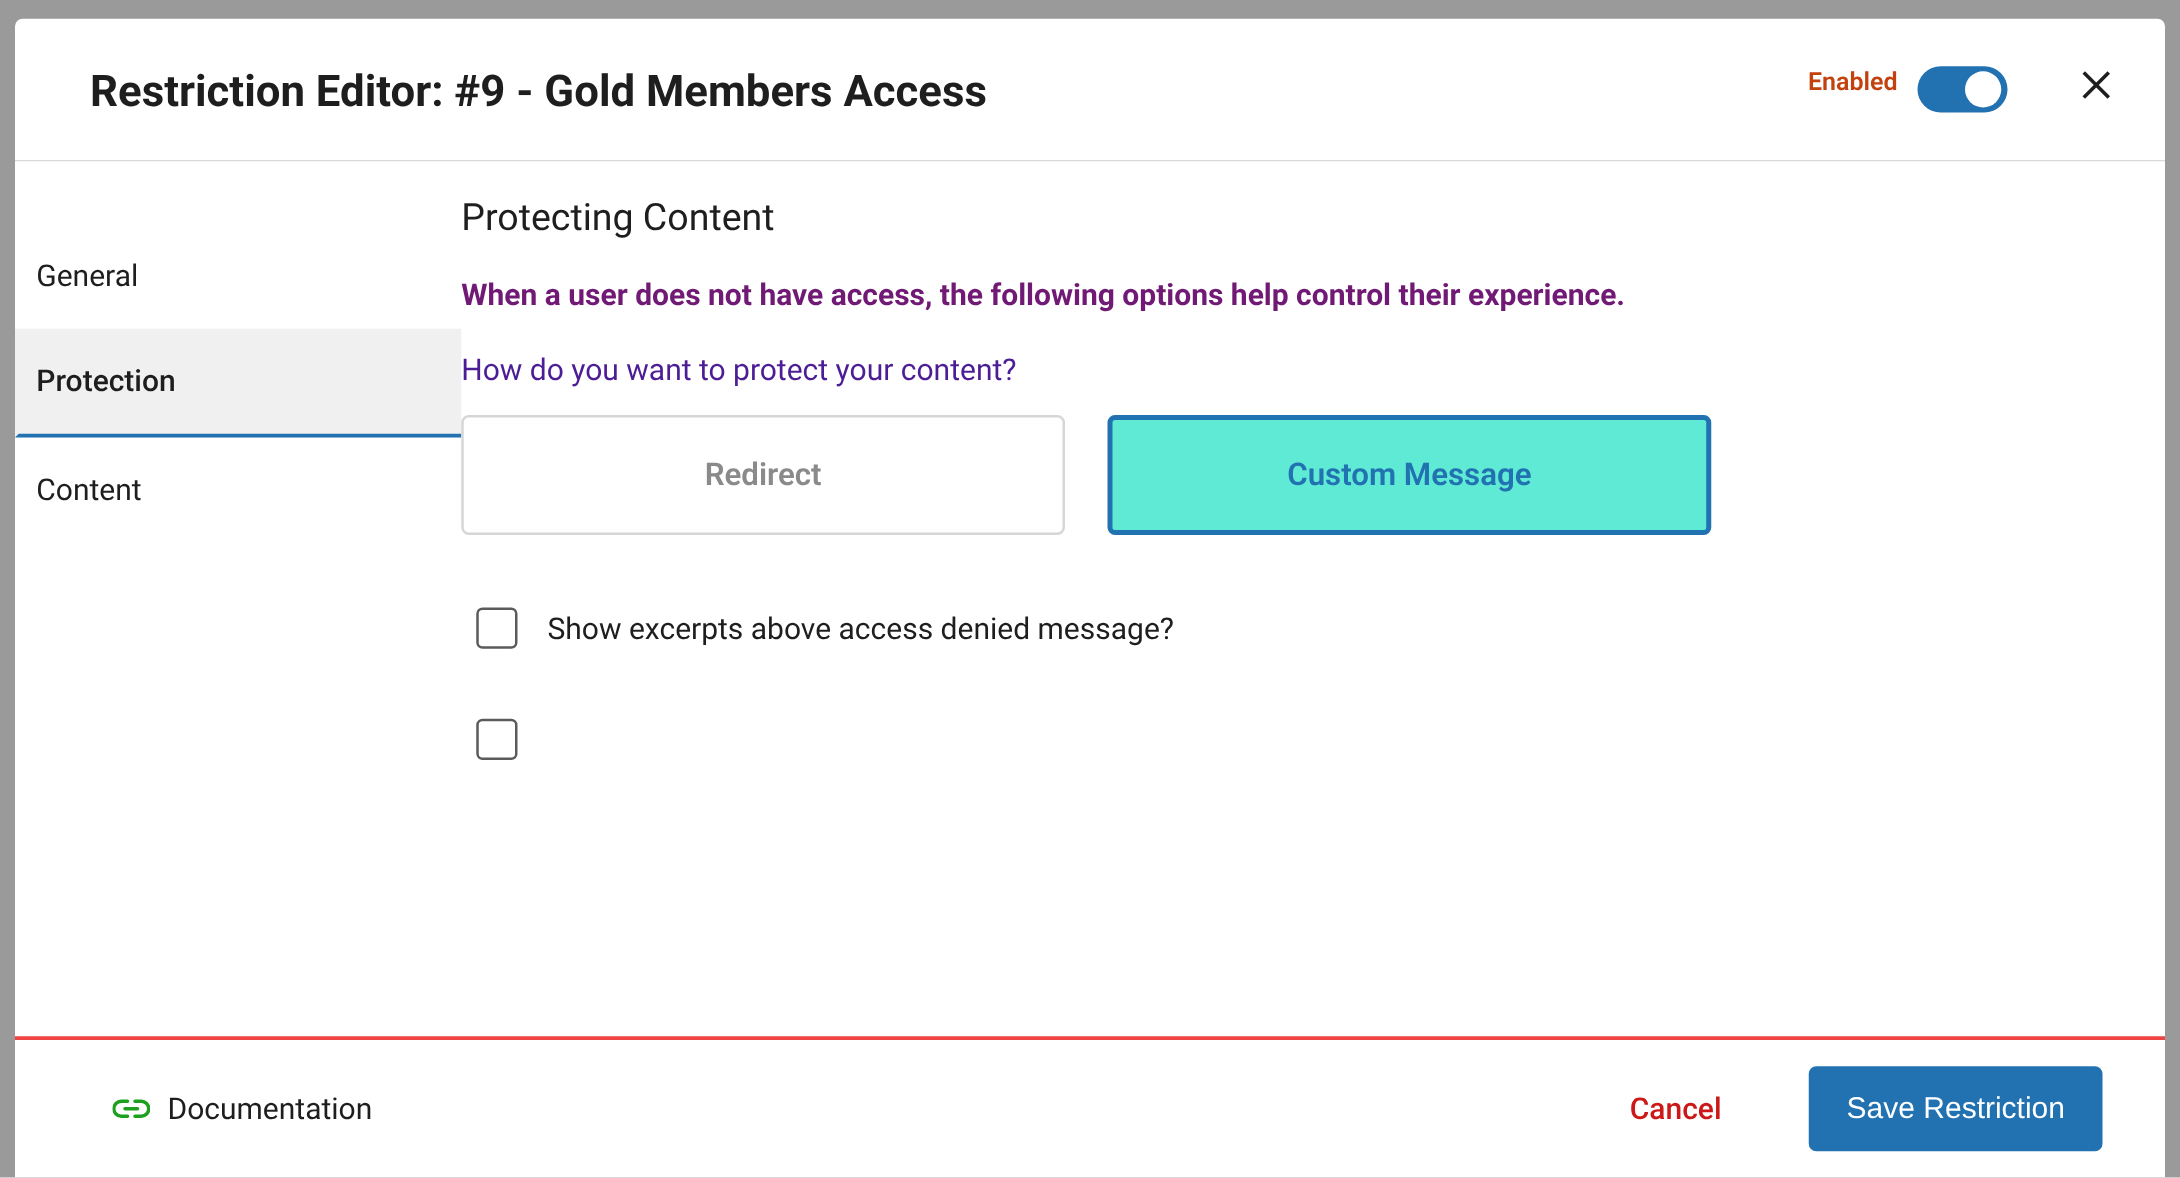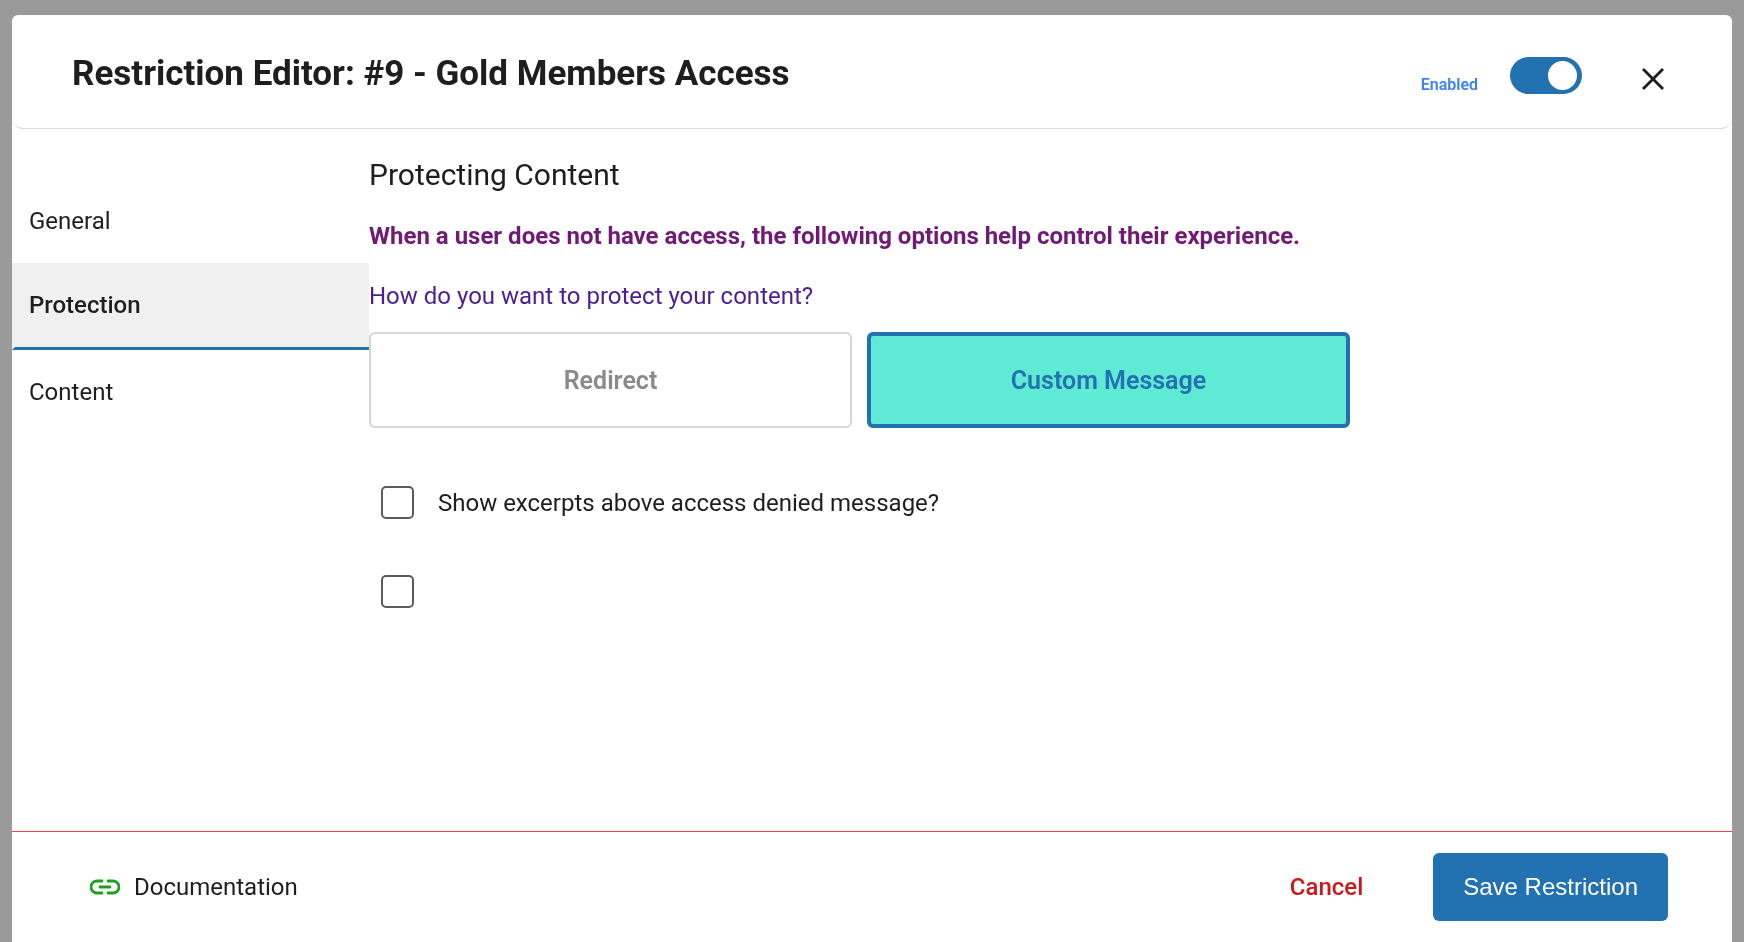--- a/index.html
+++ b/index.html
@@ -22,36 +22,35 @@
       right: 12px;
       bottom: 0;
       background: #ffffff;
       border-radius: 6px 6px 0 0;
       display: flex;
       flex-direction: column;
       overflow: hidden;
     }
     .modal-header {
       display: flex;
-      align-items: flex-end;
-      padding: 38px 50px 34px 60px;
+      align-items: flex-start;
+      padding: 38px 26px 34px 60px;
       border-bottom: 1px solid #d9d9d9;
-      border-radius: 11px;
     }
     .modal-title {
       font-size: 35px;
       font-weight: 700;
       color: #1e1e1e;
       flex: 1;
     }
     .enabled-label {
-      font-size: 16px;
+      font-size: 20px;
       font-weight: 600;
-      color: #3b82f6;
-      margin-right: 32px;
+      color: #c2410c;
+      margin-right: 16px;
     }
     .toggle-switch {
       width: 72px;
       height: 37px;
       background: #2271b1;
       border-radius: 20px;
       position: relative;
       margin-right: 56px;
       cursor: pointer;
     }
@@ -113,21 +112,21 @@
       margin-bottom: 32px;
       font-weight: bold;
     }
     .content-question {
       font-size: 24px;
       color: #4c1d95;
       margin-bottom: 22px;
     }
     .option-row {
       display: flex;
-      gap: 15px;
+      gap: 34px;
       margin-bottom: 58px;
     }
     .option-button {
       width: 483px;
       height: 96px;
       display: flex;
       align-items: center;
       justify-content: center;
       font-size: 25px;
       font-weight: 600;
@@ -158,22 +157,22 @@
       border-radius: 5px;
       background: #fff;
       cursor: pointer;
       flex-shrink: 0;
     }
     .checkbox-label {
       font-size: 24px;
       color: #1e1e1e;
     }
     .modal-footer {
-      border-top: 1px solid #ef4444;
-      padding: 21px 64px 21px 78px;
+      border-top: 3px solid #ef4444;
+      padding: 21px 50px 21px 78px;
       display: flex;
       align-items: center;
     }
     .doc-link {
       display: flex;
       align-items: center;
       gap: 14px;
       cursor: pointer;
     }
     .link-icon {

